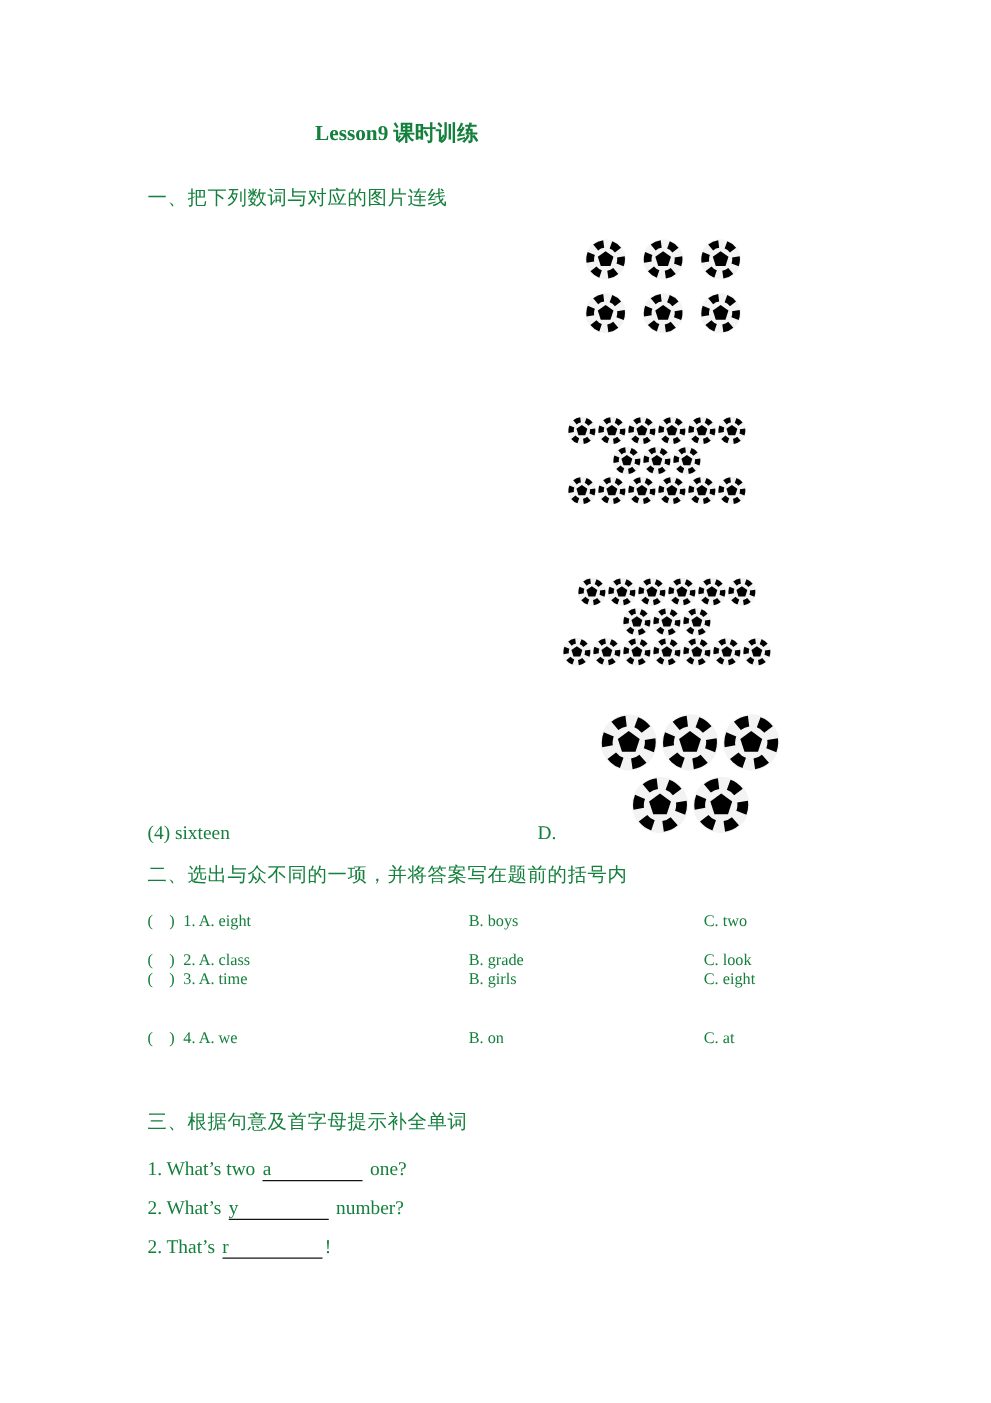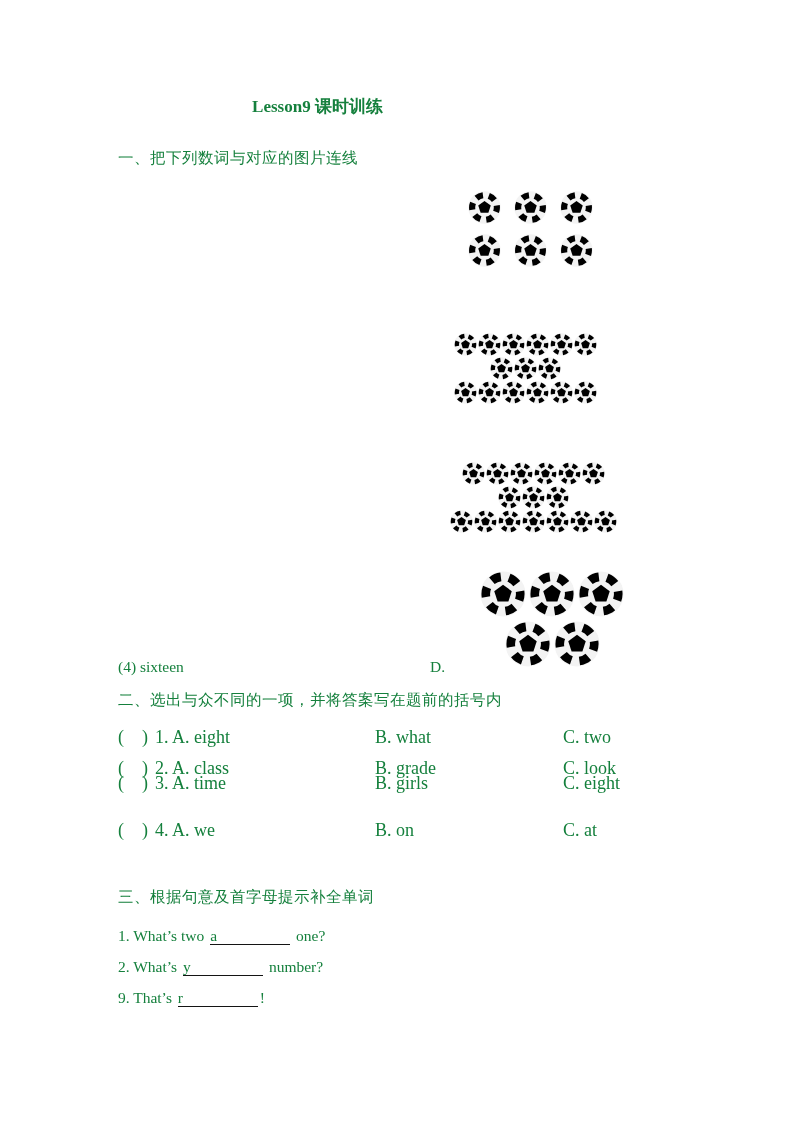--- a/index.html
+++ b/index.html
@@ -31,21 +31,21 @@
   .pic-A{left:460px;top:191px;width:140px;}
   .pic-A .ball-row{gap:13px;margin-bottom:10px;}
   .pic-B{left:450px;top:333px;width:150px;}
   .pic-B .ball-row{gap:1px;margin-bottom:1px;}
   .pic-C{left:448px;top:462px;width:170px;}
   .pic-C .ball-row{gap:1px;margin-bottom:1px;}
   .pic-D{left:477px;top:571px;width:150px;}
   .pic-D .ball-row{gap:3px;margin-bottom:4px;}
   .s2row{
     position:absolute;left:118px;right:0;
-    font-size:18px;line-height:20px;
+    font-size:13px;line-height:20px;
   }
   .s2row .bracket{margin-right:7px;}
   .s2row .colB{position:absolute;left:257px;top:0;}
   .s2row .colC{position:absolute;left:445px;top:0;}
   .s3row{
     position:absolute;left:118px;right:0;
     font-size:15.5px;line-height:20px;
   }
   .blank{
     display:inline-block;
@@ -305,21 +305,21 @@
 
   <div class="s1row" style="top:657px">
     <span>(4) sixteen</span>
     <span class="letter">D.</span>
   </div>
 
   <div class="sec-heading" style="top:690px">二、选出与众不同的一项，并将答案写在题前的括号内</div>
 
   <div class="s2row" style="top:727px">
     <span class="bracket">( )</span><span>1. A. eight</span>
-    <span class="colB">B. what</span>
+    <span class="colB">B. boys</span>
     <span class="colC">C. two</span>
   </div>
   <div class="s2row" style="top:758px">
     <span class="bracket">( )</span><span>2. A. class</span>
     <span class="colB">B. grade</span>
     <span class="colC">C. look</span>
   </div>
   <div class="s2row" style="top:773px">
     <span class="bracket">( )</span><span>3. A. time</span>
     <span class="colB">B. girls</span>
@@ -337,17 +337,17 @@
     <span>1. What’s two</span>
     <span class="blank"><span>a</span></span>
     <span>one?</span>
   </div>
   <div class="s3row" style="top:957px">
     <span>2. What’s</span>
     <span class="blank"><span>y</span></span>
     <span>number?</span>
   </div>
   <div class="s3row" style="top:988px">
-    <span>9. That’s</span>
+    <span>2. That’s</span>
     <span class="blank"><span>r</span></span><span>!</span>
   </div>
 
 </div>
 
 </body></html>

